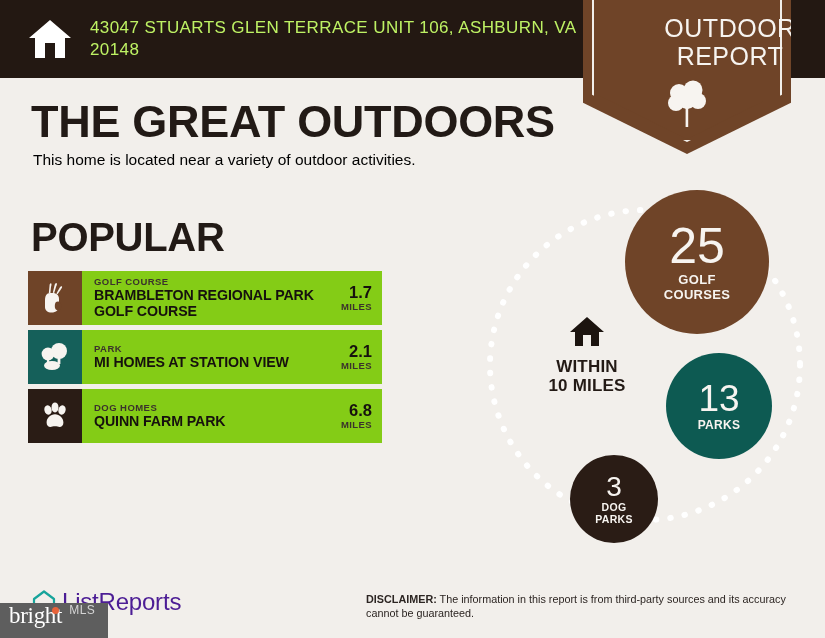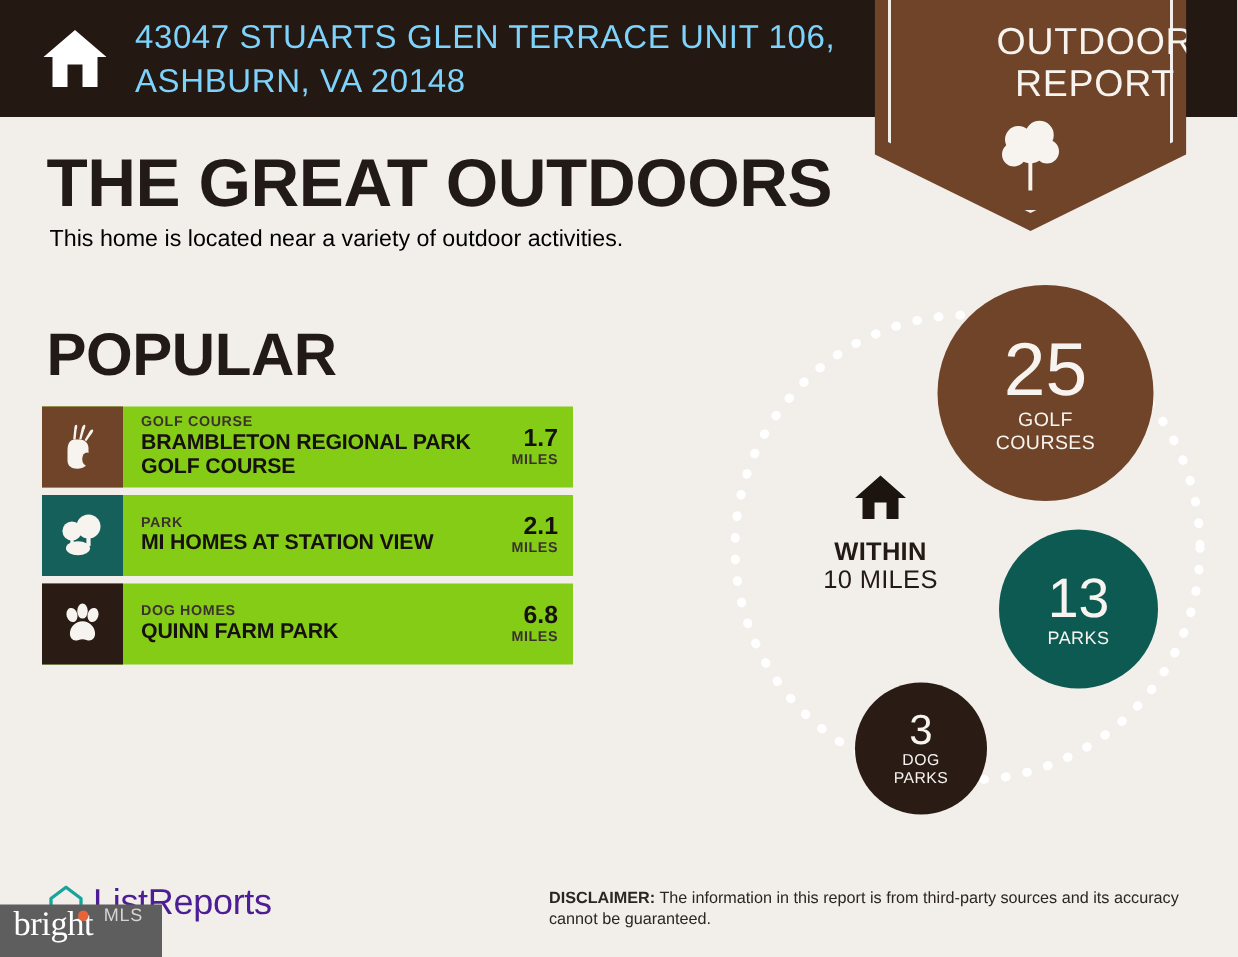--- a/index.html
+++ b/index.html
@@ -16,21 +16,21 @@
   .header{
     position:absolute;left:0;top:0;width:825px;height:78px;
     background:#231812;
     display:flex;align-items:center;
   }
   .header-home{
     margin-left:28px;margin-right:18px;width:44px;height:44px;flex:none;
     display:flex;align-items:center;justify-content:center;
   }
   .header-addr{
-    color:#7dd3fc;font-size:22px;letter-spacing:.4px;line-height:1.32;
+    color:#bef264;font-size:17px;letter-spacing:.4px;line-height:1.32;
     font-weight:400;max-width:490px;
   }
 
   
   .badge{
     position:absolute;left:583px;top:-6px;width:208px;height:160px;
     background:#6F4428;
     -webkit-clip-path:polygon(0 0,100% 0,100% 68%,50% 100%,0 68%);
     clip-path:polygon(0 0,100% 0,100% 68%,50% 100%,0 68%);
     z-index:4;
@@ -94,40 +94,40 @@
 
   
   .info{position:absolute;left:470px;top:170px;width:355px;height:400px;}
   .dotcircle{position:absolute;left:0;top:0;}
   .circ{
     position:absolute;border-radius:50%;
     display:flex;flex-direction:column;align-items:center;justify-content:center;
     color:#F7F4F0;text-align:center;
   }
   .circ-num{font-weight:400;line-height:1;}
-  .circ-lbl{font-weight:400;line-height:1.12;letter-spacing:.3px;text-align:center;}
+  .circ-lbl{font-weight:700;line-height:1.12;letter-spacing:.3px;text-align:center;}
 
   .c-golf{left:155px;top:20px;width:144px;height:144px;background:#6F4428;z-index:3;}
   .c-golf .circ-num{font-size:50px;margin-bottom:2px;}
   .c-golf .circ-lbl{font-size:13px;}
 
   .c-parks{left:196px;top:183px;width:106px;height:106px;background:#0D5A52;z-index:3;}
   .c-parks .circ-num{font-size:37px;margin-bottom:2px;}
   .c-parks .circ-lbl{font-size:12px;}
 
   .c-dog{left:100px;top:285px;width:88px;height:88px;background:#2A1C15;z-index:3;}
   .c-dog .circ-num{font-size:28px;margin-bottom:1px;}
   .c-dog .circ-lbl{font-size:10.5px;}
 
   .center{
     position:absolute;left:57px;top:146px;width:120px;text-align:center;z-index:2;
   }
   .center-home{margin-bottom:5px;}
   .center-l1{font-size:17px;color:#231A15;font-weight:700;letter-spacing:.2px;line-height:1.12;}
-  .center-l2{font-size:17px;color:#231A15;font-weight:400;letter-spacing:.2px;line-height:1.12;}
+  .center-l2{font-size:17px;color:#231A15;font-weight:700;letter-spacing:.2px;line-height:1.12;}
 
   
   .lr-logo{
     position:absolute;left:31px;top:588px;display:flex;align-items:center;gap:5px;
   }
   .lr-text{font-size:24px;color:#4c1d95;font-weight:400;letter-spacing:-0.2px;}
   .disclaimer{
     position:absolute;left:366px;top:592px;width:448px;
     font-size:10.8px;color:#2C2522;line-height:1.33;
   }

